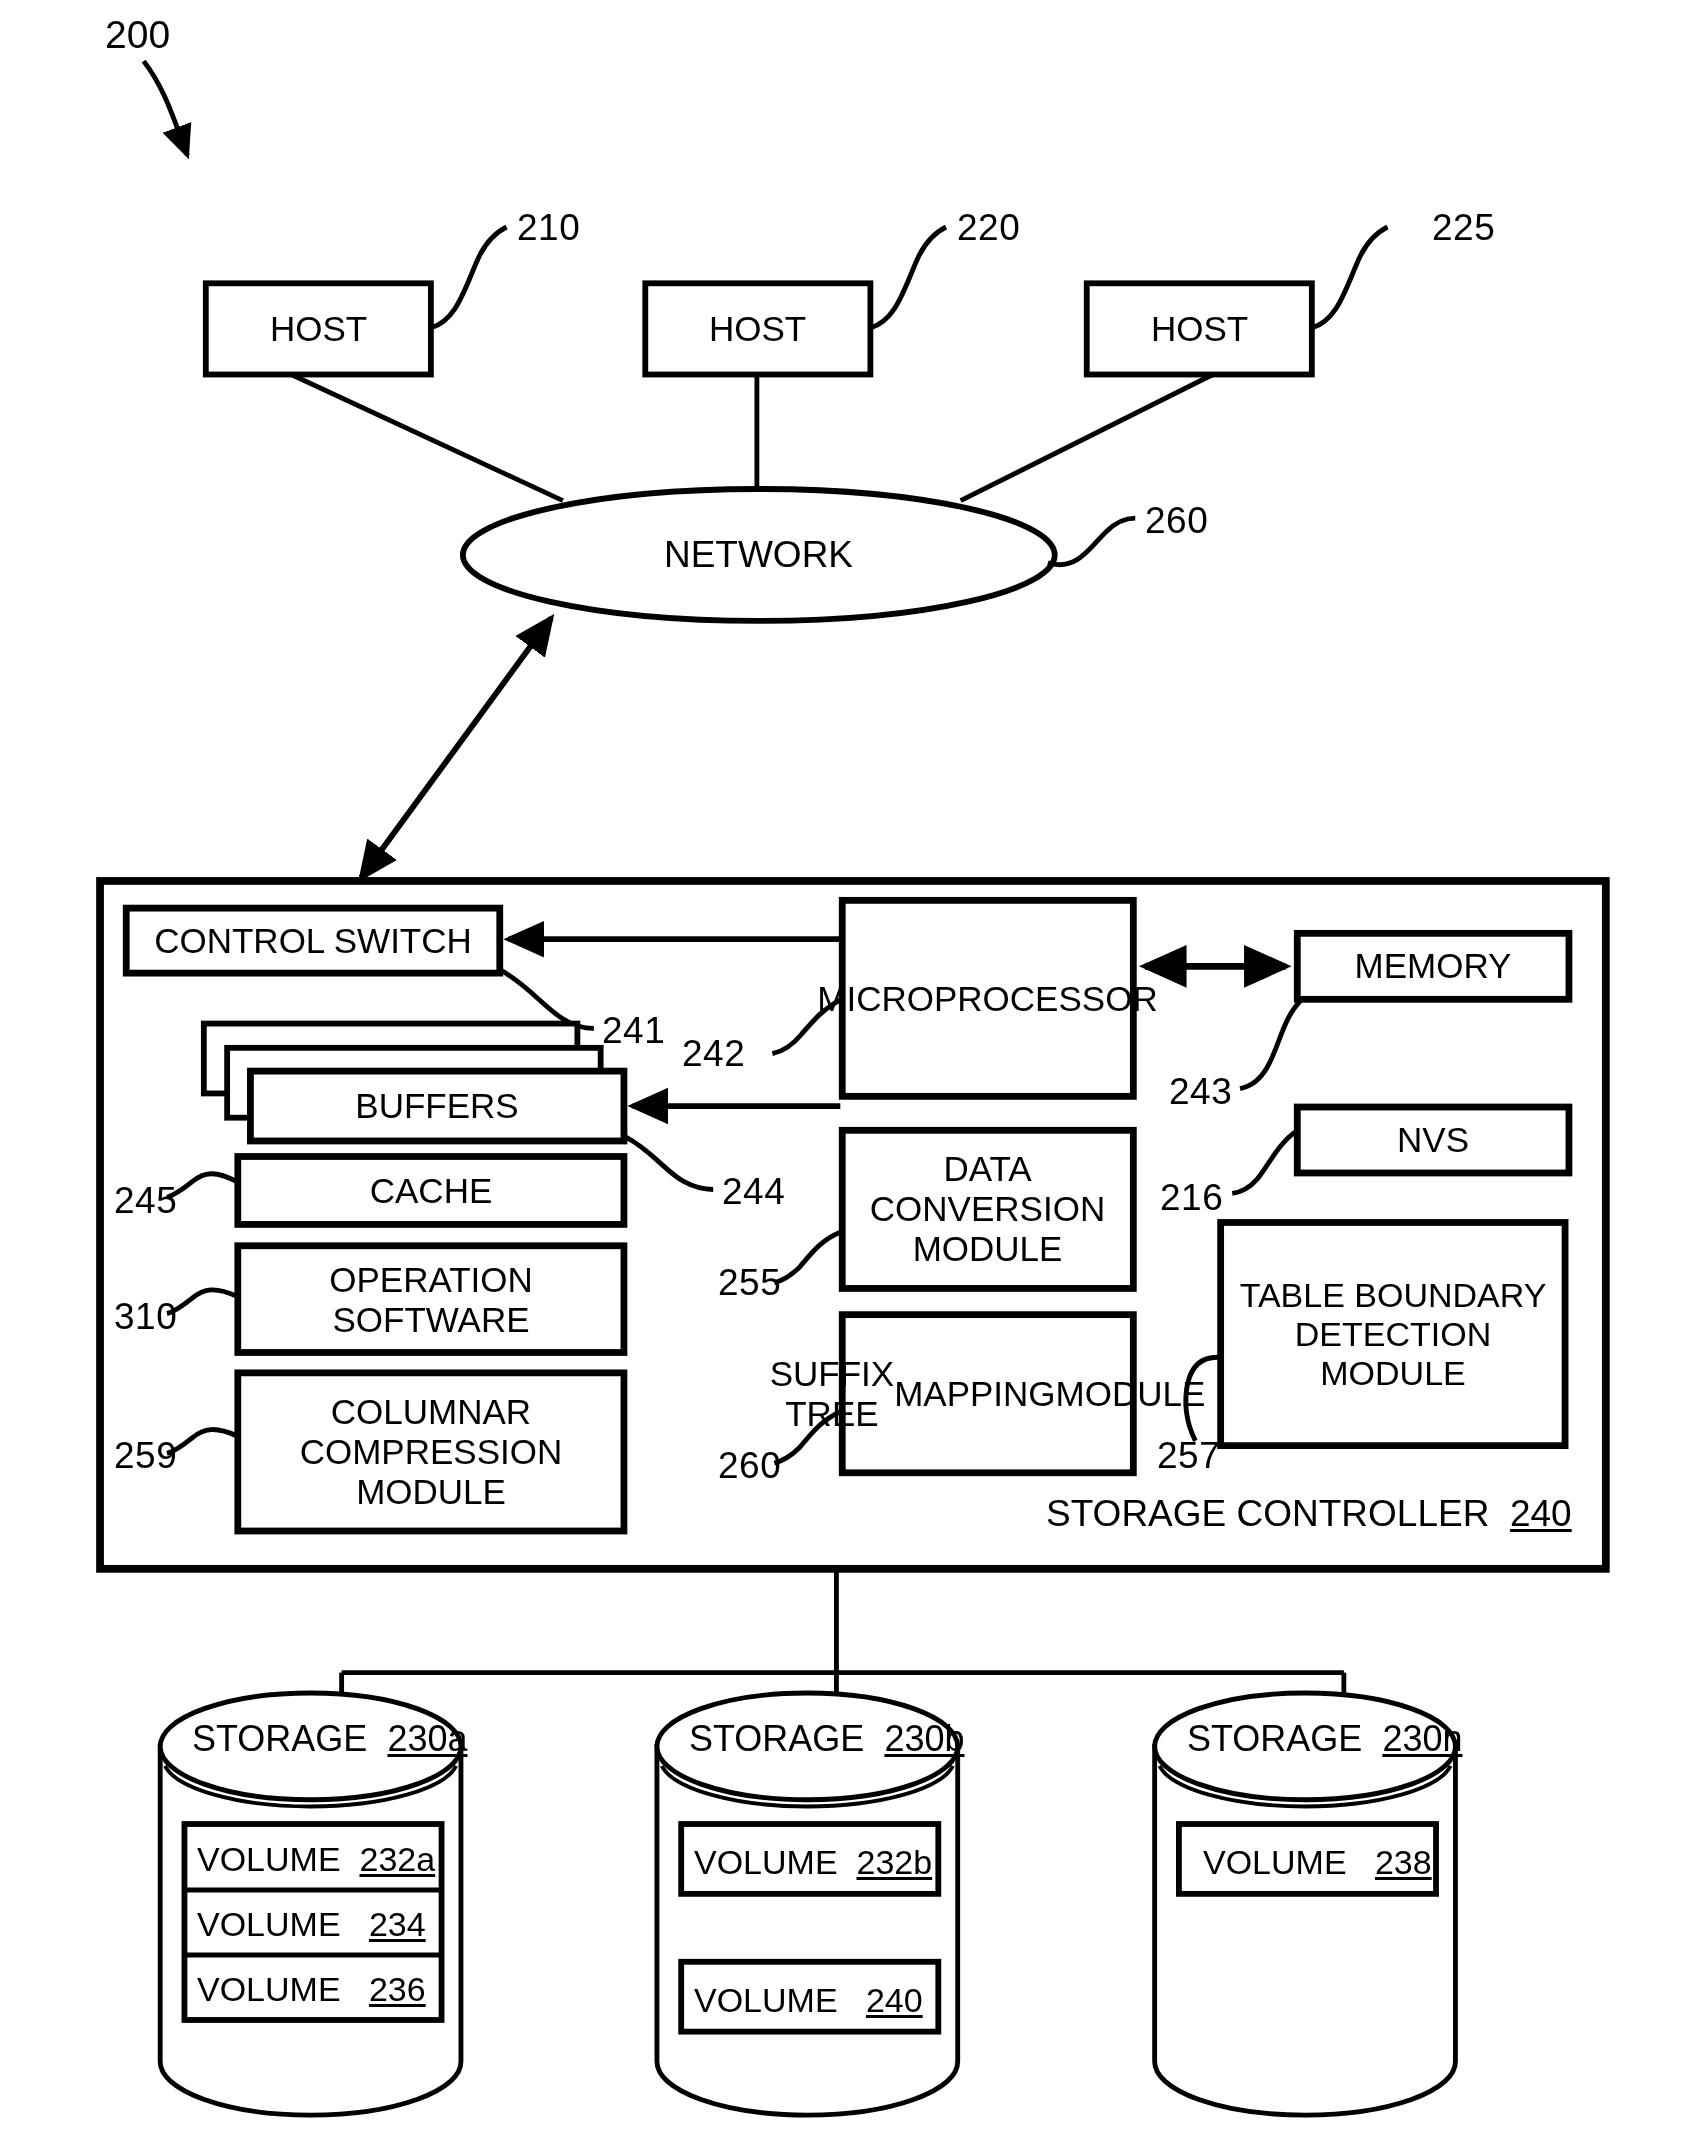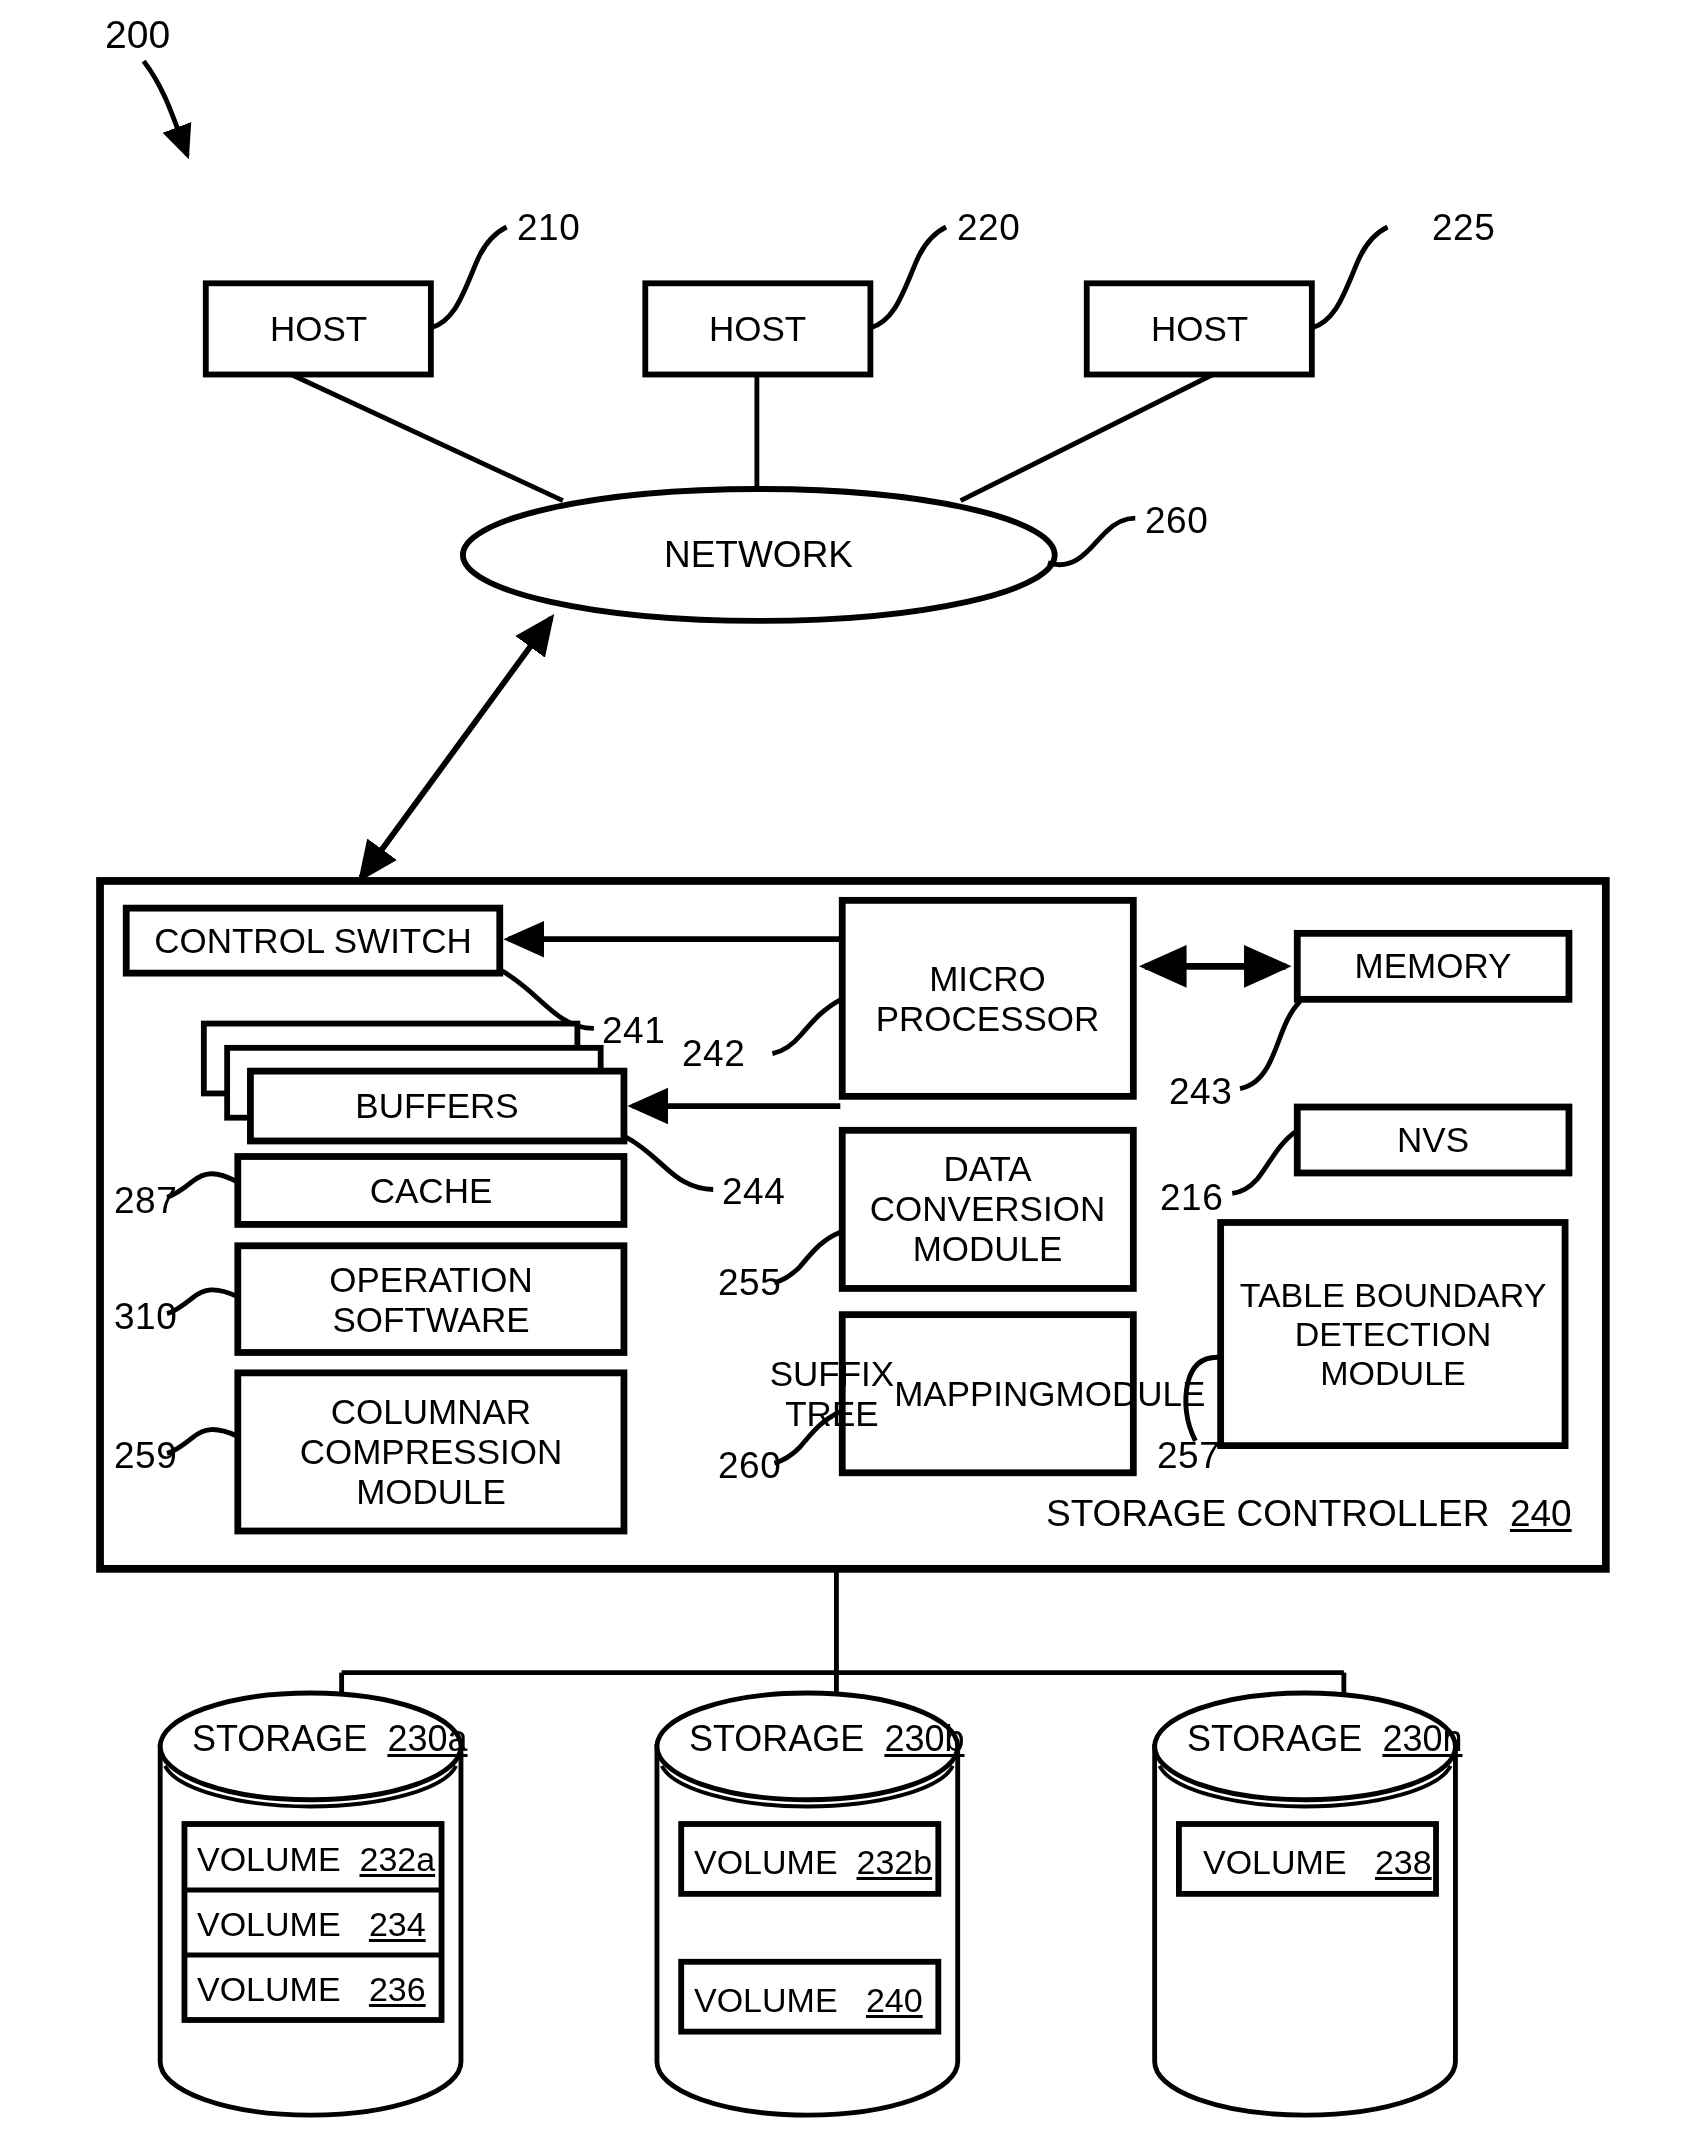--- a/index.html
+++ b/index.html
@@ -214,36 +214,36 @@
   <div class="center-box" style="left:613px; top:524px; width:291px; height:62px; font-size:37px;">NETWORK</div>
   <div class="lbl reftext" style="left:1145px; top:499px;">260</div>
 
   <div class="center-box" style="left:126px; top:908px; width:374px; height:65px;">CONTROL SWITCH</div>
   <div class="lbl reftext" style="left:602px; top:1009px;">241</div>
 
   <div class="center-box" style="left:250px; top:1071px; width:374px; height:70px;">BUFFERS</div>
   <div class="lbl reftext" style="left:722px; top:1170px;">244</div>
 
   <div class="center-box" style="left:238px; top:1157px; width:386px; height:68px;">CACHE</div>
-  <div class="lbl reftext" style="left:114px; top:1179px;">287</div>
+  <div class="lbl reftext" style="left:114px; top:1179px;">245</div>
 
   <div class="center-box" style="left:238px; top:1246px; width:386px; height:107px; flex-direction:column;">
     <span>OPERATION</span>
     <span>SOFTWARE</span>
   </div>
   <div class="lbl reftext" style="left:114px; top:1295px;">310</div>
 
   <div class="center-box" style="left:238px; top:1373px; width:386px; height:158px; flex-direction:column;">
     <span>COLUMNAR</span>
     <span>COMPRESSION</span>
     <span>MODULE</span>
   </div>
   <div class="lbl reftext" style="left:114px; top:1434px;">259</div>
 
-  <div class="center-box" style="left:842px; top:901px; width:291px; height:196px; flex-direction:column;">
+  <div class="center-box" style="left:842px; top:901px; width:291px; height:196px; flex-direction:row;">
     <span>MICRO</span>
     <span>PROCESSOR</span>
   </div>
   <div class="lbl reftext" style="left:682px; top:1032px;">242</div>
 
   <div class="center-box" style="left:842px; top:1130px; width:291px; height:158px; flex-direction:column;">
     <span>DATA</span>
     <span>CONVERSION</span>
     <span>MODULE</span>
   </div>

